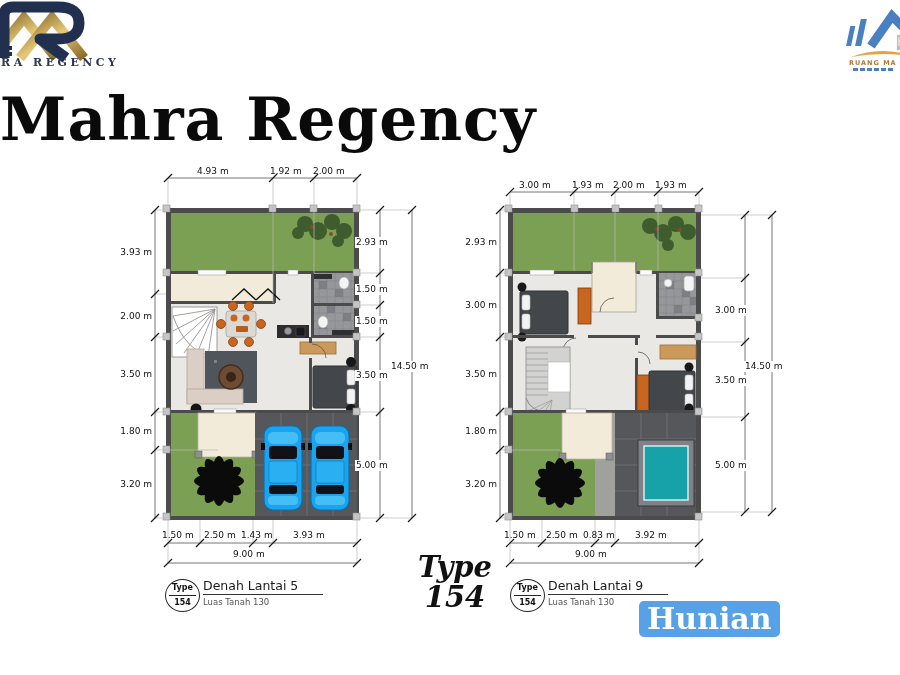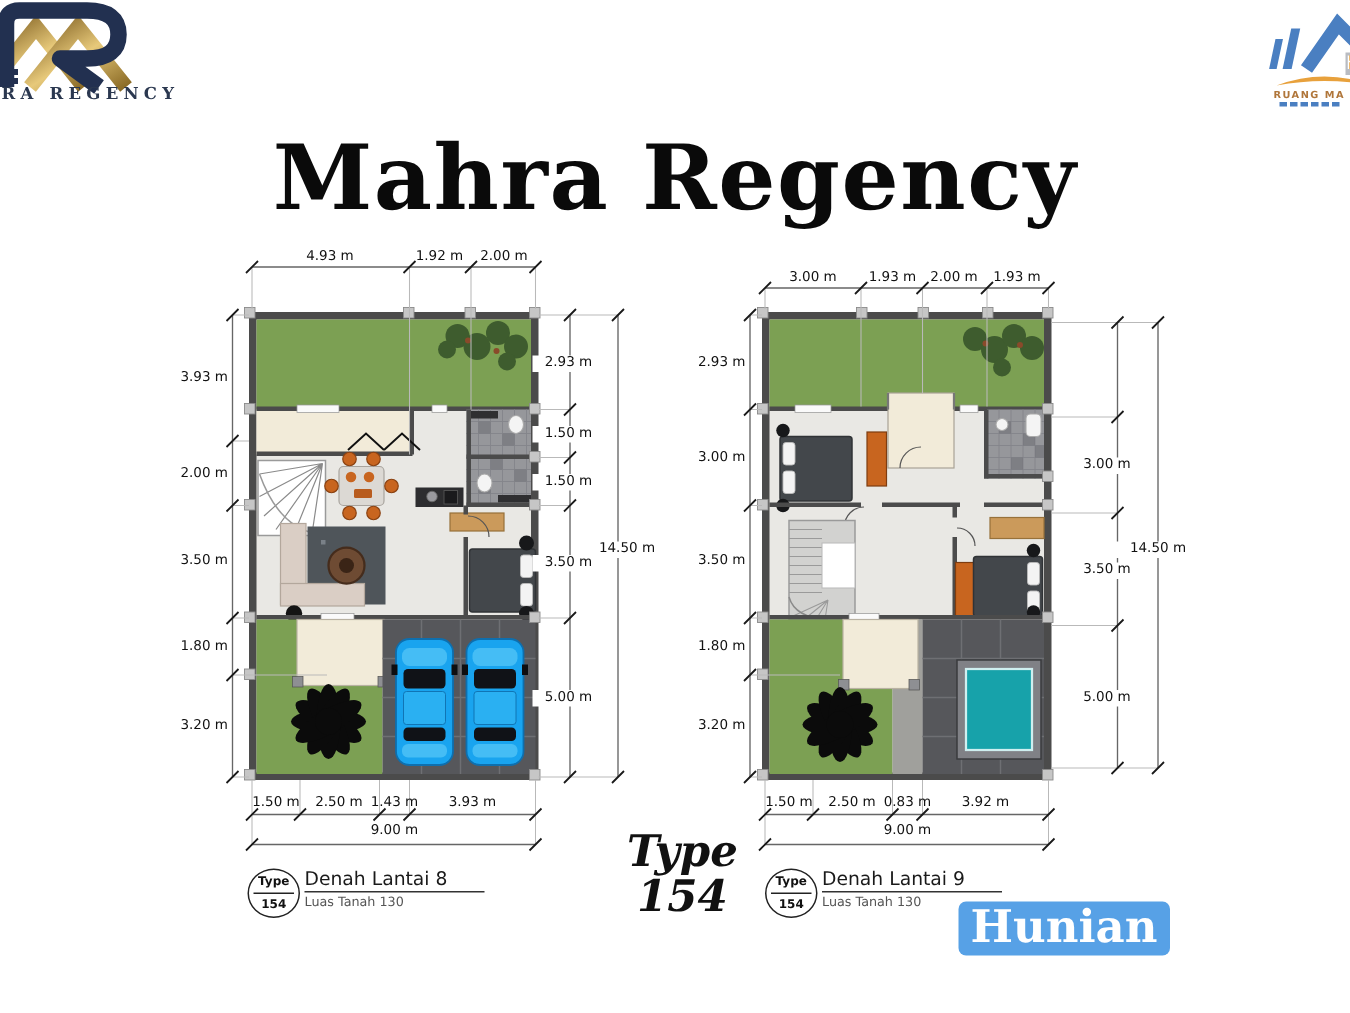--- a/index.html
+++ b/index.html
@@ -1,21 +1,21 @@
 <!DOCTYPE html>
 <html><head>
 <meta charset="utf-8">
 <style>
   html,body{margin:0;padding:0;background:#fff;}
   .canvas{position:relative;width:900px;height:675px;background:#fff;overflow:hidden;
           font-family:"DejaVu Sans",sans-serif;}
-  .title{position:absolute;left:0;right:0;top:44px;text-align:center;
+  .title{position:absolute;left:0;right:0;top:44px;text-align:left;
          font-family:"DejaVu Serif","Liberation Serif",serif;font-weight:700;
          font-size:60px;color:#0a0a0a;letter-spacing:1px;}
-  .dim{position:absolute;font-size:9px;color:#111;text-align:center;line-height:11px;white-space:nowrap;}
+  .dim{position:absolute;font-size:9px;color:#111;line-height:11px;white-space:nowrap;}
   .dim.ra{text-align:right;}
   .dim.bgw{background:#fff;padding:0 1px;}
   .plate-circle{position:absolute;width:33px;height:31px;border:1.2px solid #222;border-radius:50%;
                 background:#fff;text-align:center;}
   .plate-circle .tw{display:block;font-size:8px;font-weight:bold;color:#111;line-height:14px;
                     border-bottom:1px solid #222;margin:1px 3px 0;}
   .plate-circle .tn{display:block;font-size:8px;font-weight:bold;color:#111;line-height:13px;}
   .plate-title{position:absolute;font-size:12.5px;color:#1a1a1a;white-space:nowrap;}
   .plate-line{position:absolute;height:1.2px;background:#333;}
   .plate-sub{position:absolute;font-size:8.5px;color:#555;white-space:nowrap;}
@@ -428,21 +428,21 @@
   <span class="dim" style="left:504px;top:530px;width:44px">1.50 m</span>
   <span class="dim" style="left:546px;top:530px;width:44px">2.50 m</span>
   <span class="dim" style="left:583px;top:530px;width:44px">0.83 m</span>
   <span class="dim" style="left:635px;top:530px;width:44px">3.92 m</span>
   <span class="dim bgw" style="left:574px;top:549px;width:60px">9.00 m</span>
 
   <div class="plate-circle" style="left:165px;top:579px">
     <span class="tw">Type</span>
     <span class="tn">154</span>
   </div>
-  <span class="plate-title" style="left:203px;top:578px">Denah Lantai 8</span>
+  <span class="plate-title" style="left:203px;top:578px">Denah Lantai 5</span>
   <div class="plate-line" style="left:203px;top:594px;width:120px"></div>
   <span class="plate-sub" style="left:203px;top:597px">Luas Tanah 130</span>
 
   <div class="plate-circle" style="left:510px;top:579px">
     <span class="tw">Type</span>
     <span class="tn">154</span>
   </div>
   <span class="plate-title" style="left:548px;top:578px">Denah Lantai 9</span>
   <div class="plate-line" style="left:548px;top:594px;width:120px"></div>
   <span class="plate-sub" style="left:548px;top:597px">Luas Tanah 130</span>

